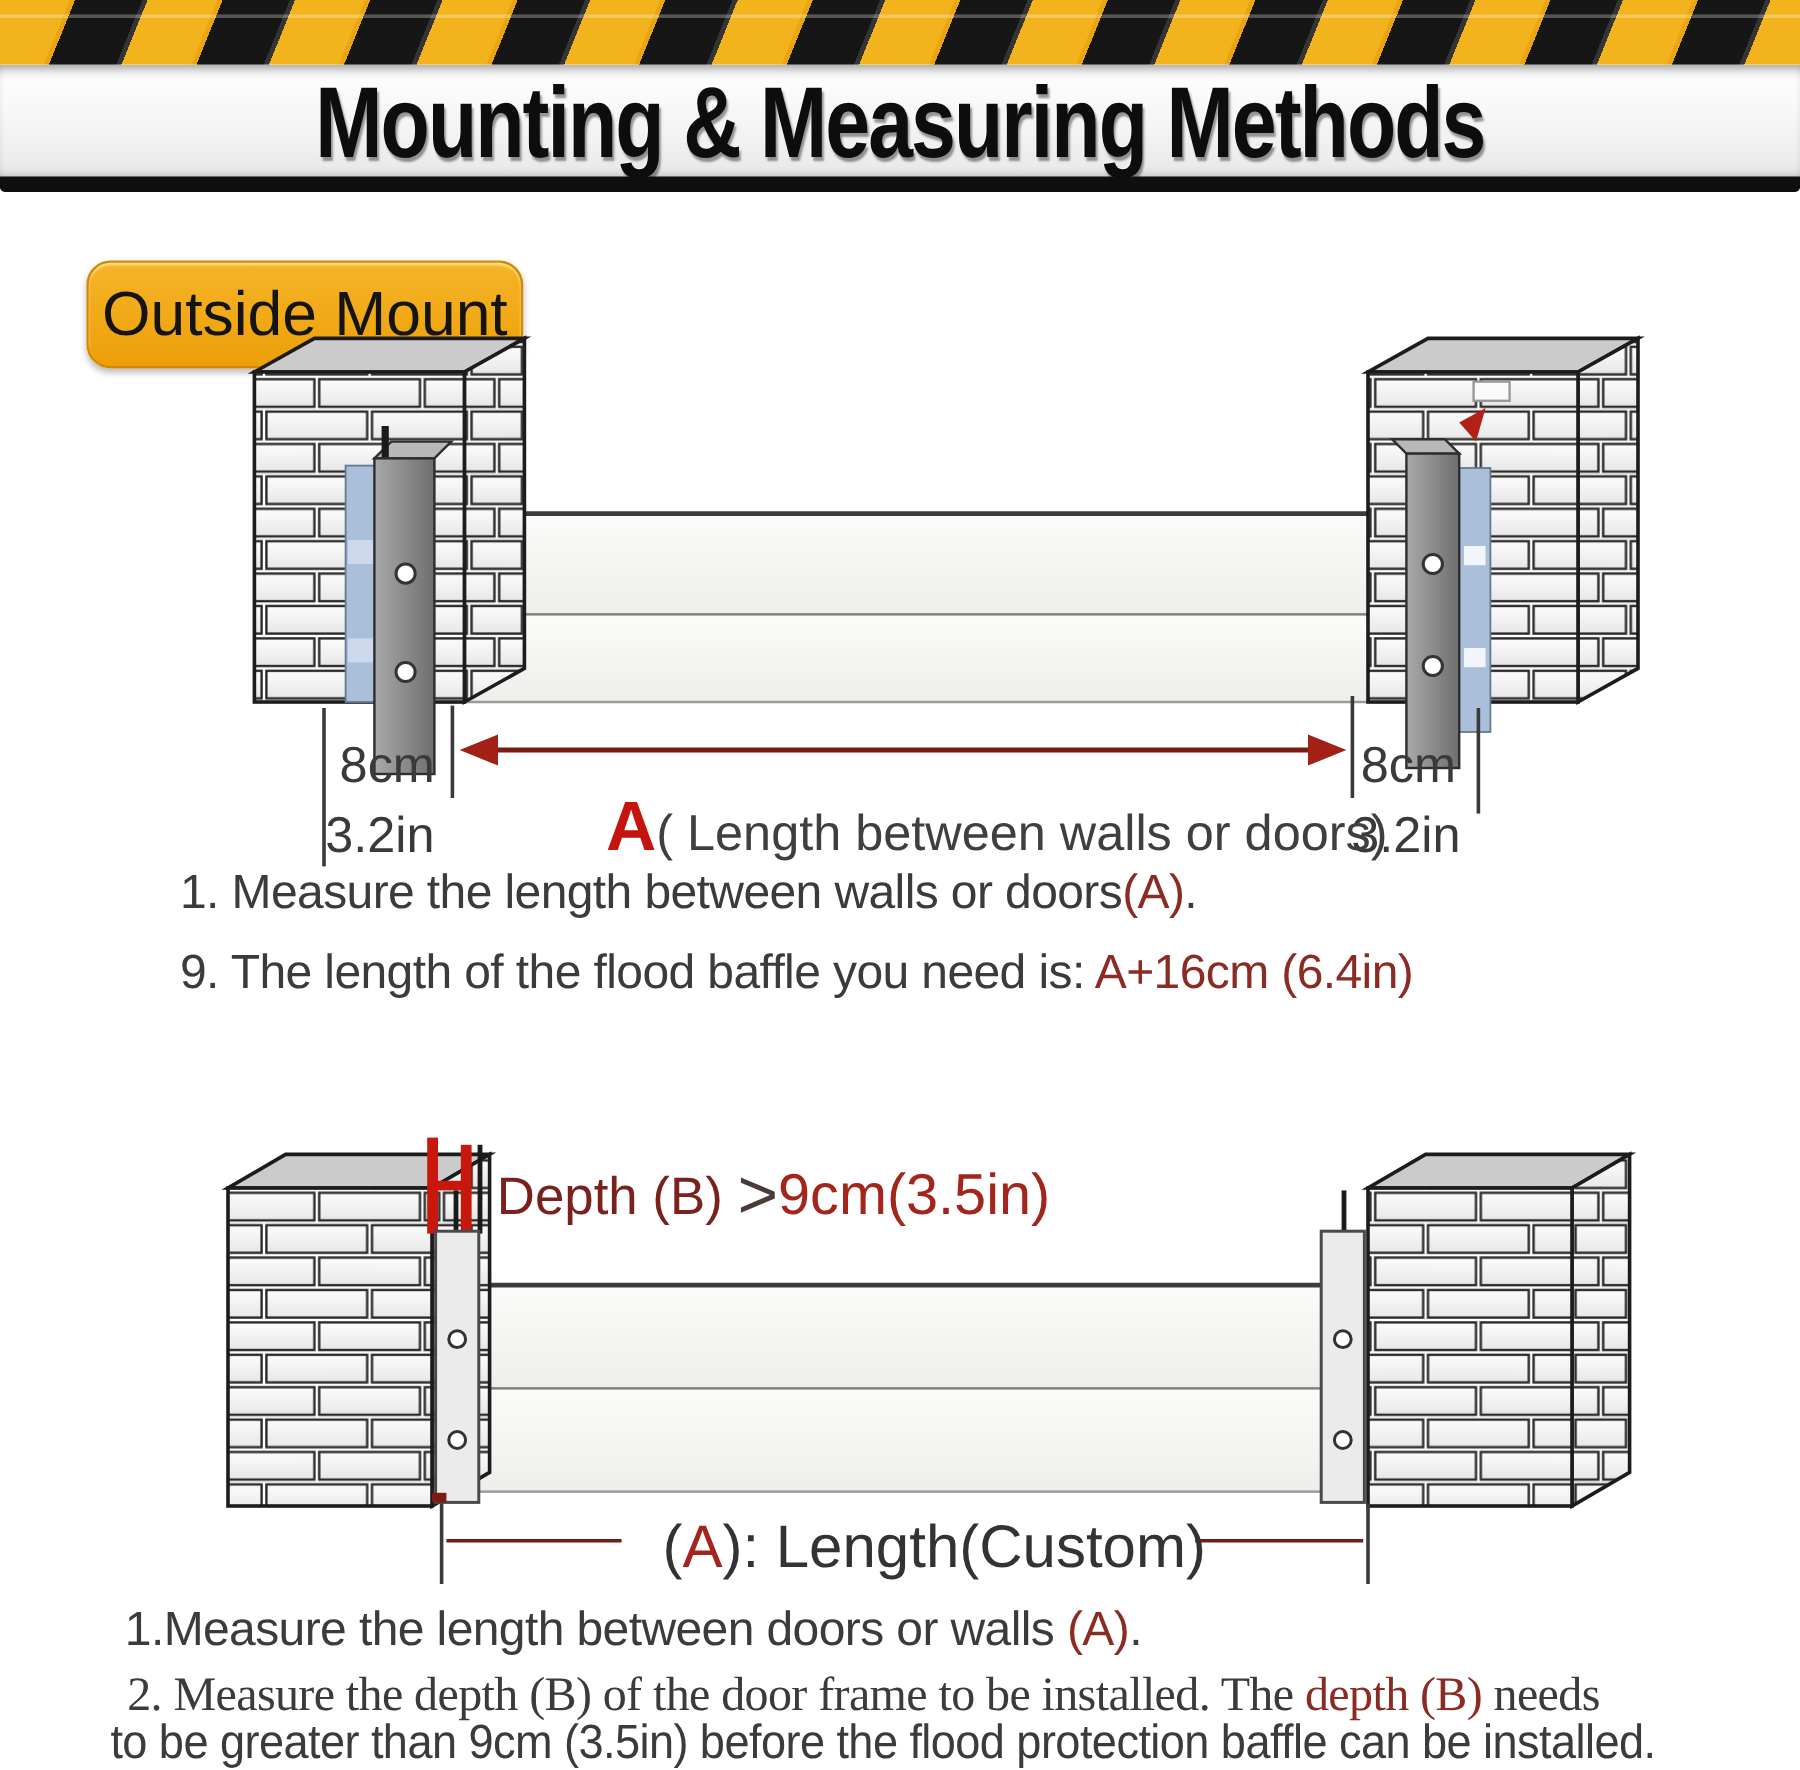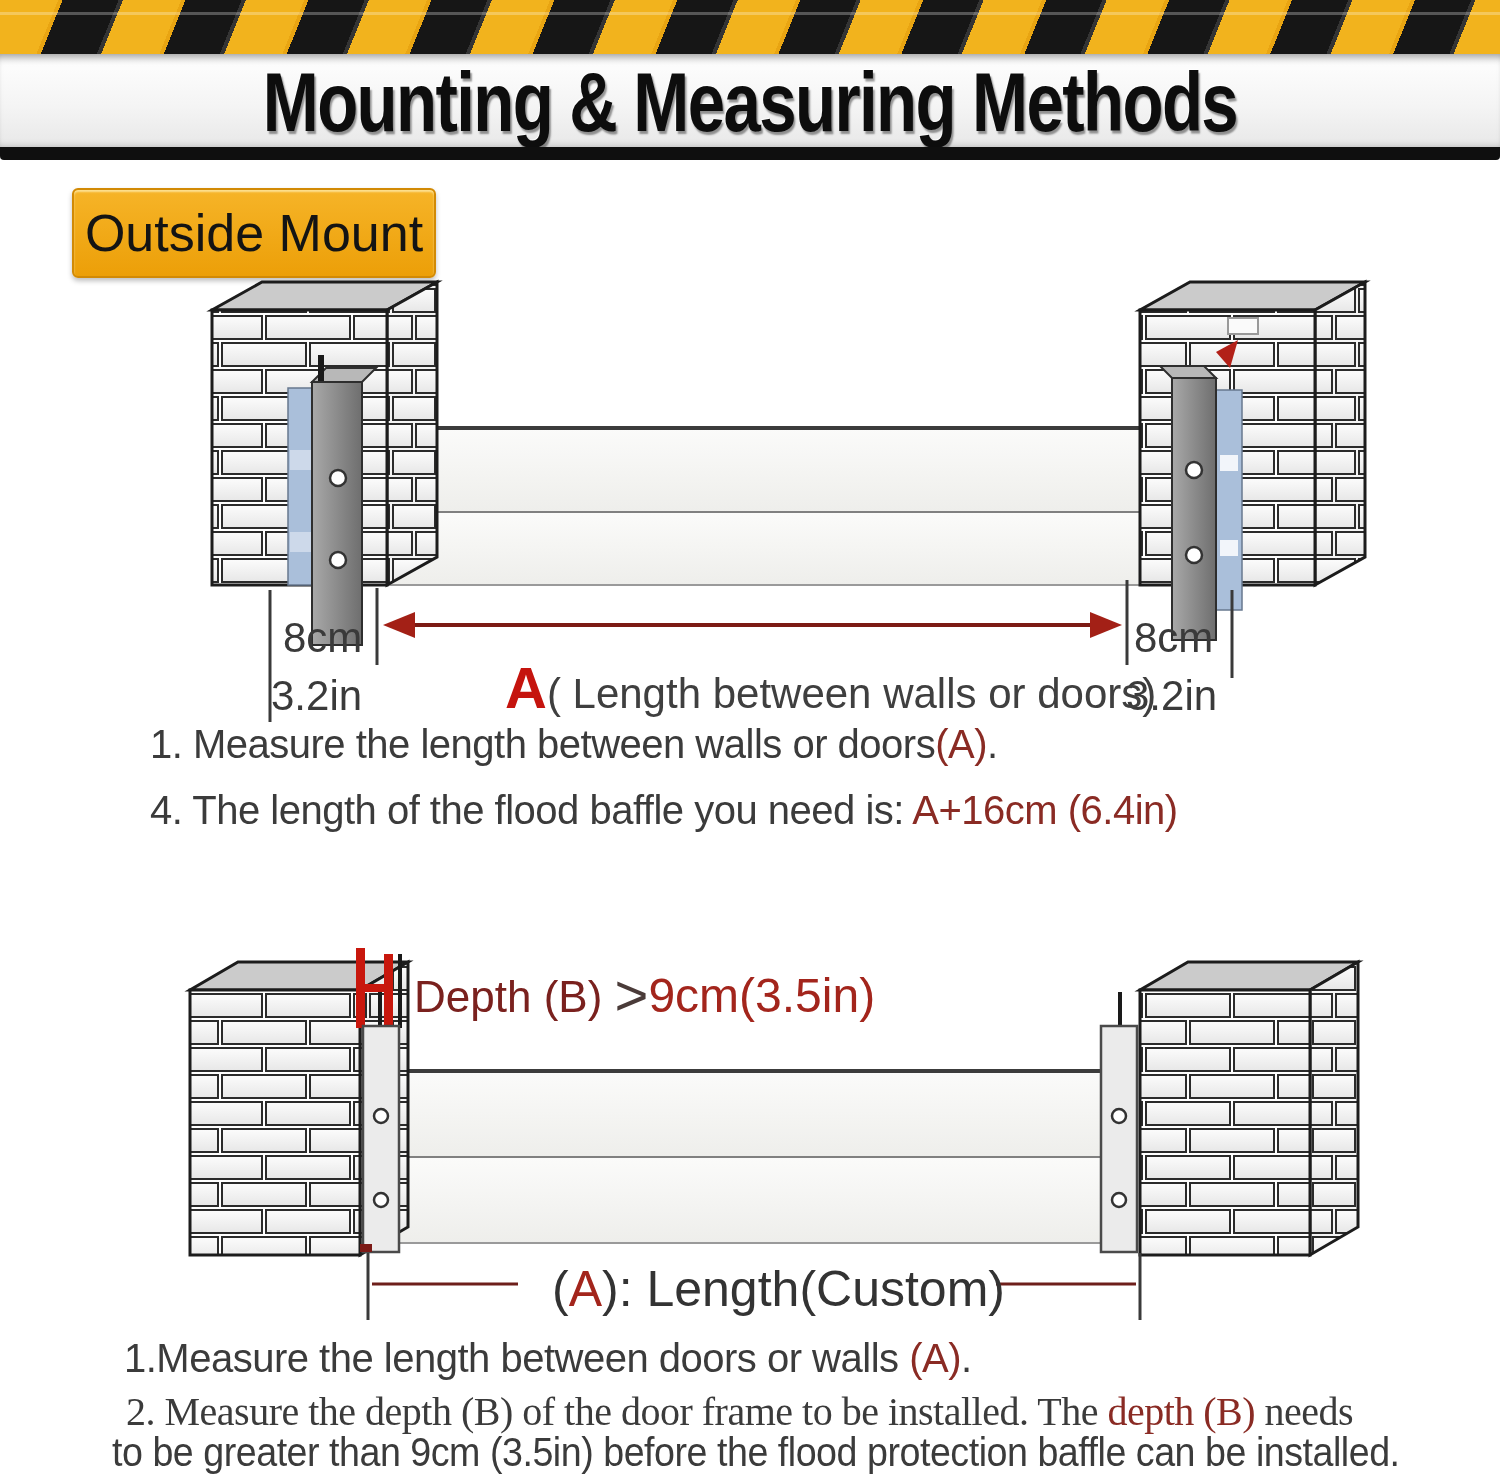--- a/index.html
+++ b/index.html
@@ -13,24 +13,24 @@
   .titleband{position:absolute;left:0;top:54px;width:1500px;height:96px;
     background:linear-gradient(180deg,#ffffff 0%,#f4f4f4 55%,#e7e7e7 100%);
     box-shadow:inset 0 9px 9px -6px rgba(0,0,0,.4), inset 0 -9px 9px -7px rgba(0,0,0,.28);
     display:flex;align-items:center;justify-content:center;}
   .title-inner{display:inline-block;transform:scaleX(.8);transform-origin:50% 50%;
     font-size:84px;font-weight:700;letter-spacing:-2px;color:#0d0d0d;
     text-shadow:2px 3px 2px rgba(0,0,0,.4), -1px -1px 0 rgba(255,255,255,.7);white-space:nowrap;}
   .blackbar{position:absolute;left:0;top:147px;width:1500px;height:13px;background:#0f0f0f;border-radius:0 0 4px 4px;}
 
   
-  .badge{position:absolute;left:72px;width:360px;height:86px;border-radius:6px;
+  .badge{position:absolute;left:72px;width:360px;height:86px;border-radius:20px;
     background:linear-gradient(180deg,#f6b428,#ec9f08);border:2px solid #d28a05;
     box-shadow:0 3px 5px rgba(0,0,0,.25), inset 0 2px 2px rgba(255,235,170,.8);
-    display:flex;align-items:center;justify-content:center;}
+    display:flex;align-items:center;justify-content:center;margin-top:29px;}
   .badge span{font-size:52px;color:#141414;letter-spacing:0px;white-space:nowrap;}
   .badge1{top:188px;}
   .badge2{top:845px;}
 
   
   svg.diag{position:absolute;left:0;}
   svg text{font-family:"Liberation Sans",sans-serif;}
   .dimtxt{font-size:42px;fill:#3a3a3a;}
   .bigA{font-size:58px;font-weight:700;fill:#c5140e;}
   .spanrest{font-size:42px;fill:#3f3f3f;}
@@ -39,21 +39,21 @@
   .depthval{font-size:48px;fill:#a3251c;}
   .lenlbl{font-size:50px;fill:#333333;}
   .lenA{font-size:50px;fill:#a3251c;}
 
   
   .steps{position:absolute;font-size:40px;letter-spacing:-0.5px;color:#3b3b3b;}
   .steps p{margin:0;white-space:nowrap;line-height:40px;}
   .hl{color:#8a2b24;}
   .steps-outside{left:150px;top:724px;}
   .steps-outside p{margin-bottom:26px;}
-  .steps-inside{left:92px;top:1338px;margin-left:20px;}
+  .steps-inside{left:92px;top:1338px;}
   .steps-inside .l1{margin-left:12px;margin-bottom:14px;}
   .steps-inside .l2a{margin-left:14px;font-family:Liberation Serif, serif;}
   .steps-inside .l2b{margin-left:0;transform:scaleX(.94);transform-origin:0 50%;}
 </style>
 </head>
 <body>
 
 <div class="stage">
 
   <div class="hazard"></div>
@@ -152,21 +152,21 @@
     <g>
       <line x1="395" y1="365" x2="1110" y2="365" stroke="#7c1b15" stroke-width="4"></line>
       <polygon points="383,365 415,352 415,378" fill="#a32016"></polygon>
       <polygon points="1122,365 1090,352 1090,378" fill="#a32016"></polygon>
     </g>
     <text x="505" y="448"><tspan class="bigA">A</tspan><tspan class="spanrest">( Length between walls or doors)</tspan></text>
   </svg>
 
   <div class="steps steps-outside">
     <p><span>1. Measure the length between walls or doors</span><span class="hl">(A)</span><span>.</span></p>
-    <p><span>4. The length of the flood baffle you need is: </span><span class="hl">A+16cm (6.4in)</span></p>
+    <p><span>9. The length of the flood baffle you need is: </span><span class="hl">A+16cm (6.4in)</span></p>
   </div>
 
 
   <svg class="diag" style="top:938px" width="1500" height="420" viewBox="0 0 1500 420">
 
     <g>
       <rect x="399" y="133" width="702" height="86" fill="url(#panel)" stroke="#aaaaaa" stroke-width="1.5"></rect>
       <rect x="399" y="219" width="702" height="86" fill="url(#panel)" stroke="#aaaaaa" stroke-width="1.5"></rect>
       <line x1="399" y1="133" x2="1101" y2="133" stroke="#3c3c3c" stroke-width="4"></line>
       <line x1="399" y1="219" x2="1101" y2="219" stroke="#808080" stroke-width="2"></line>

